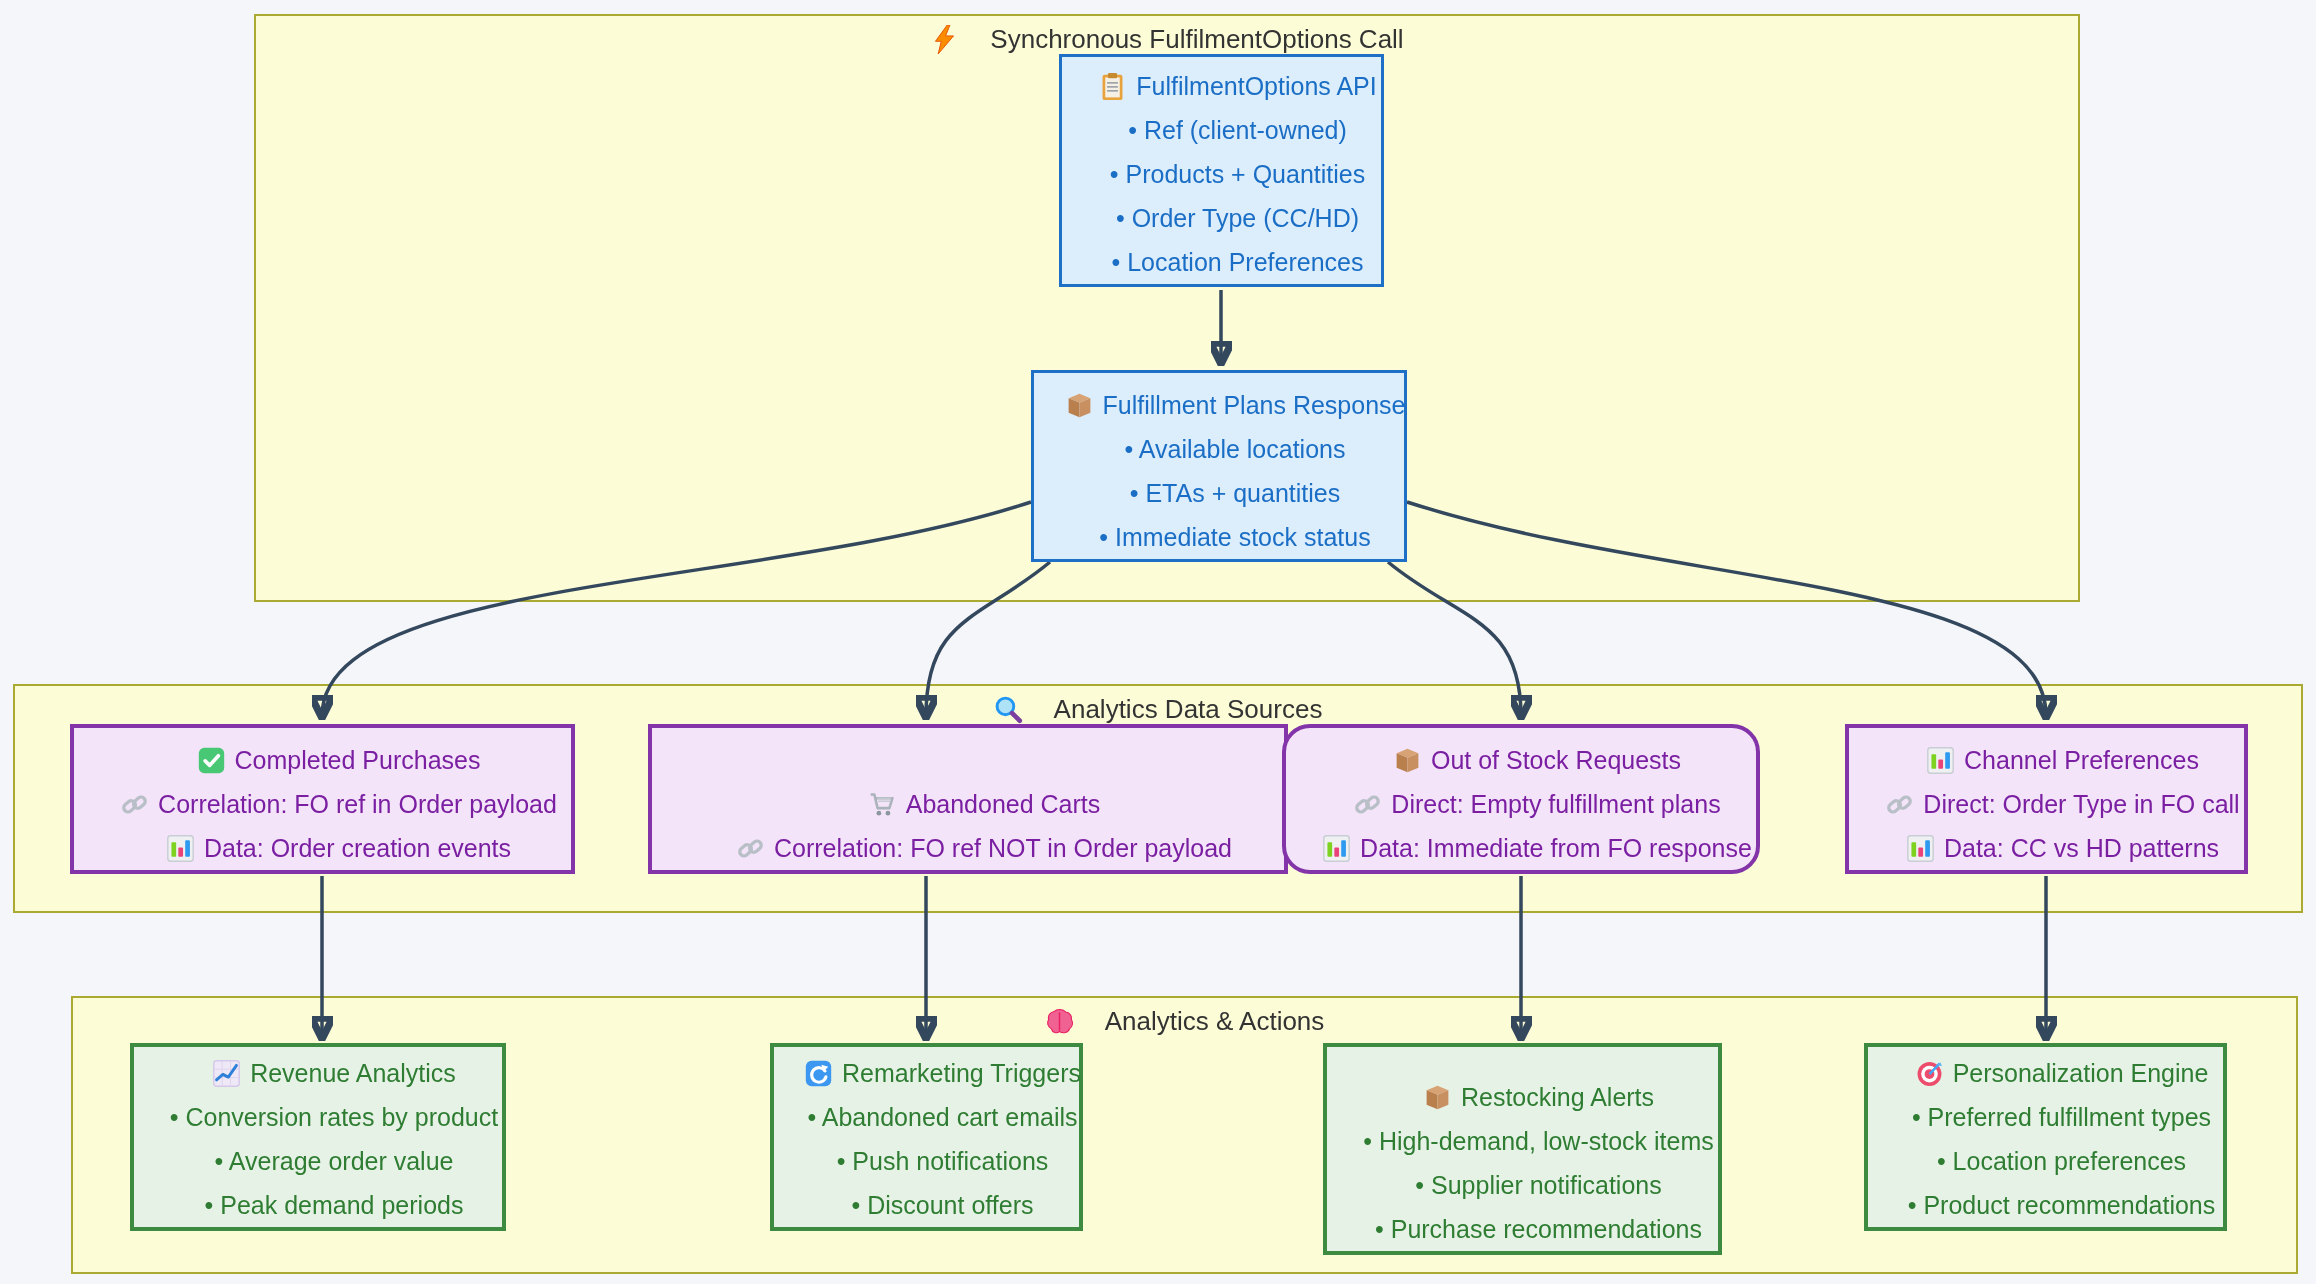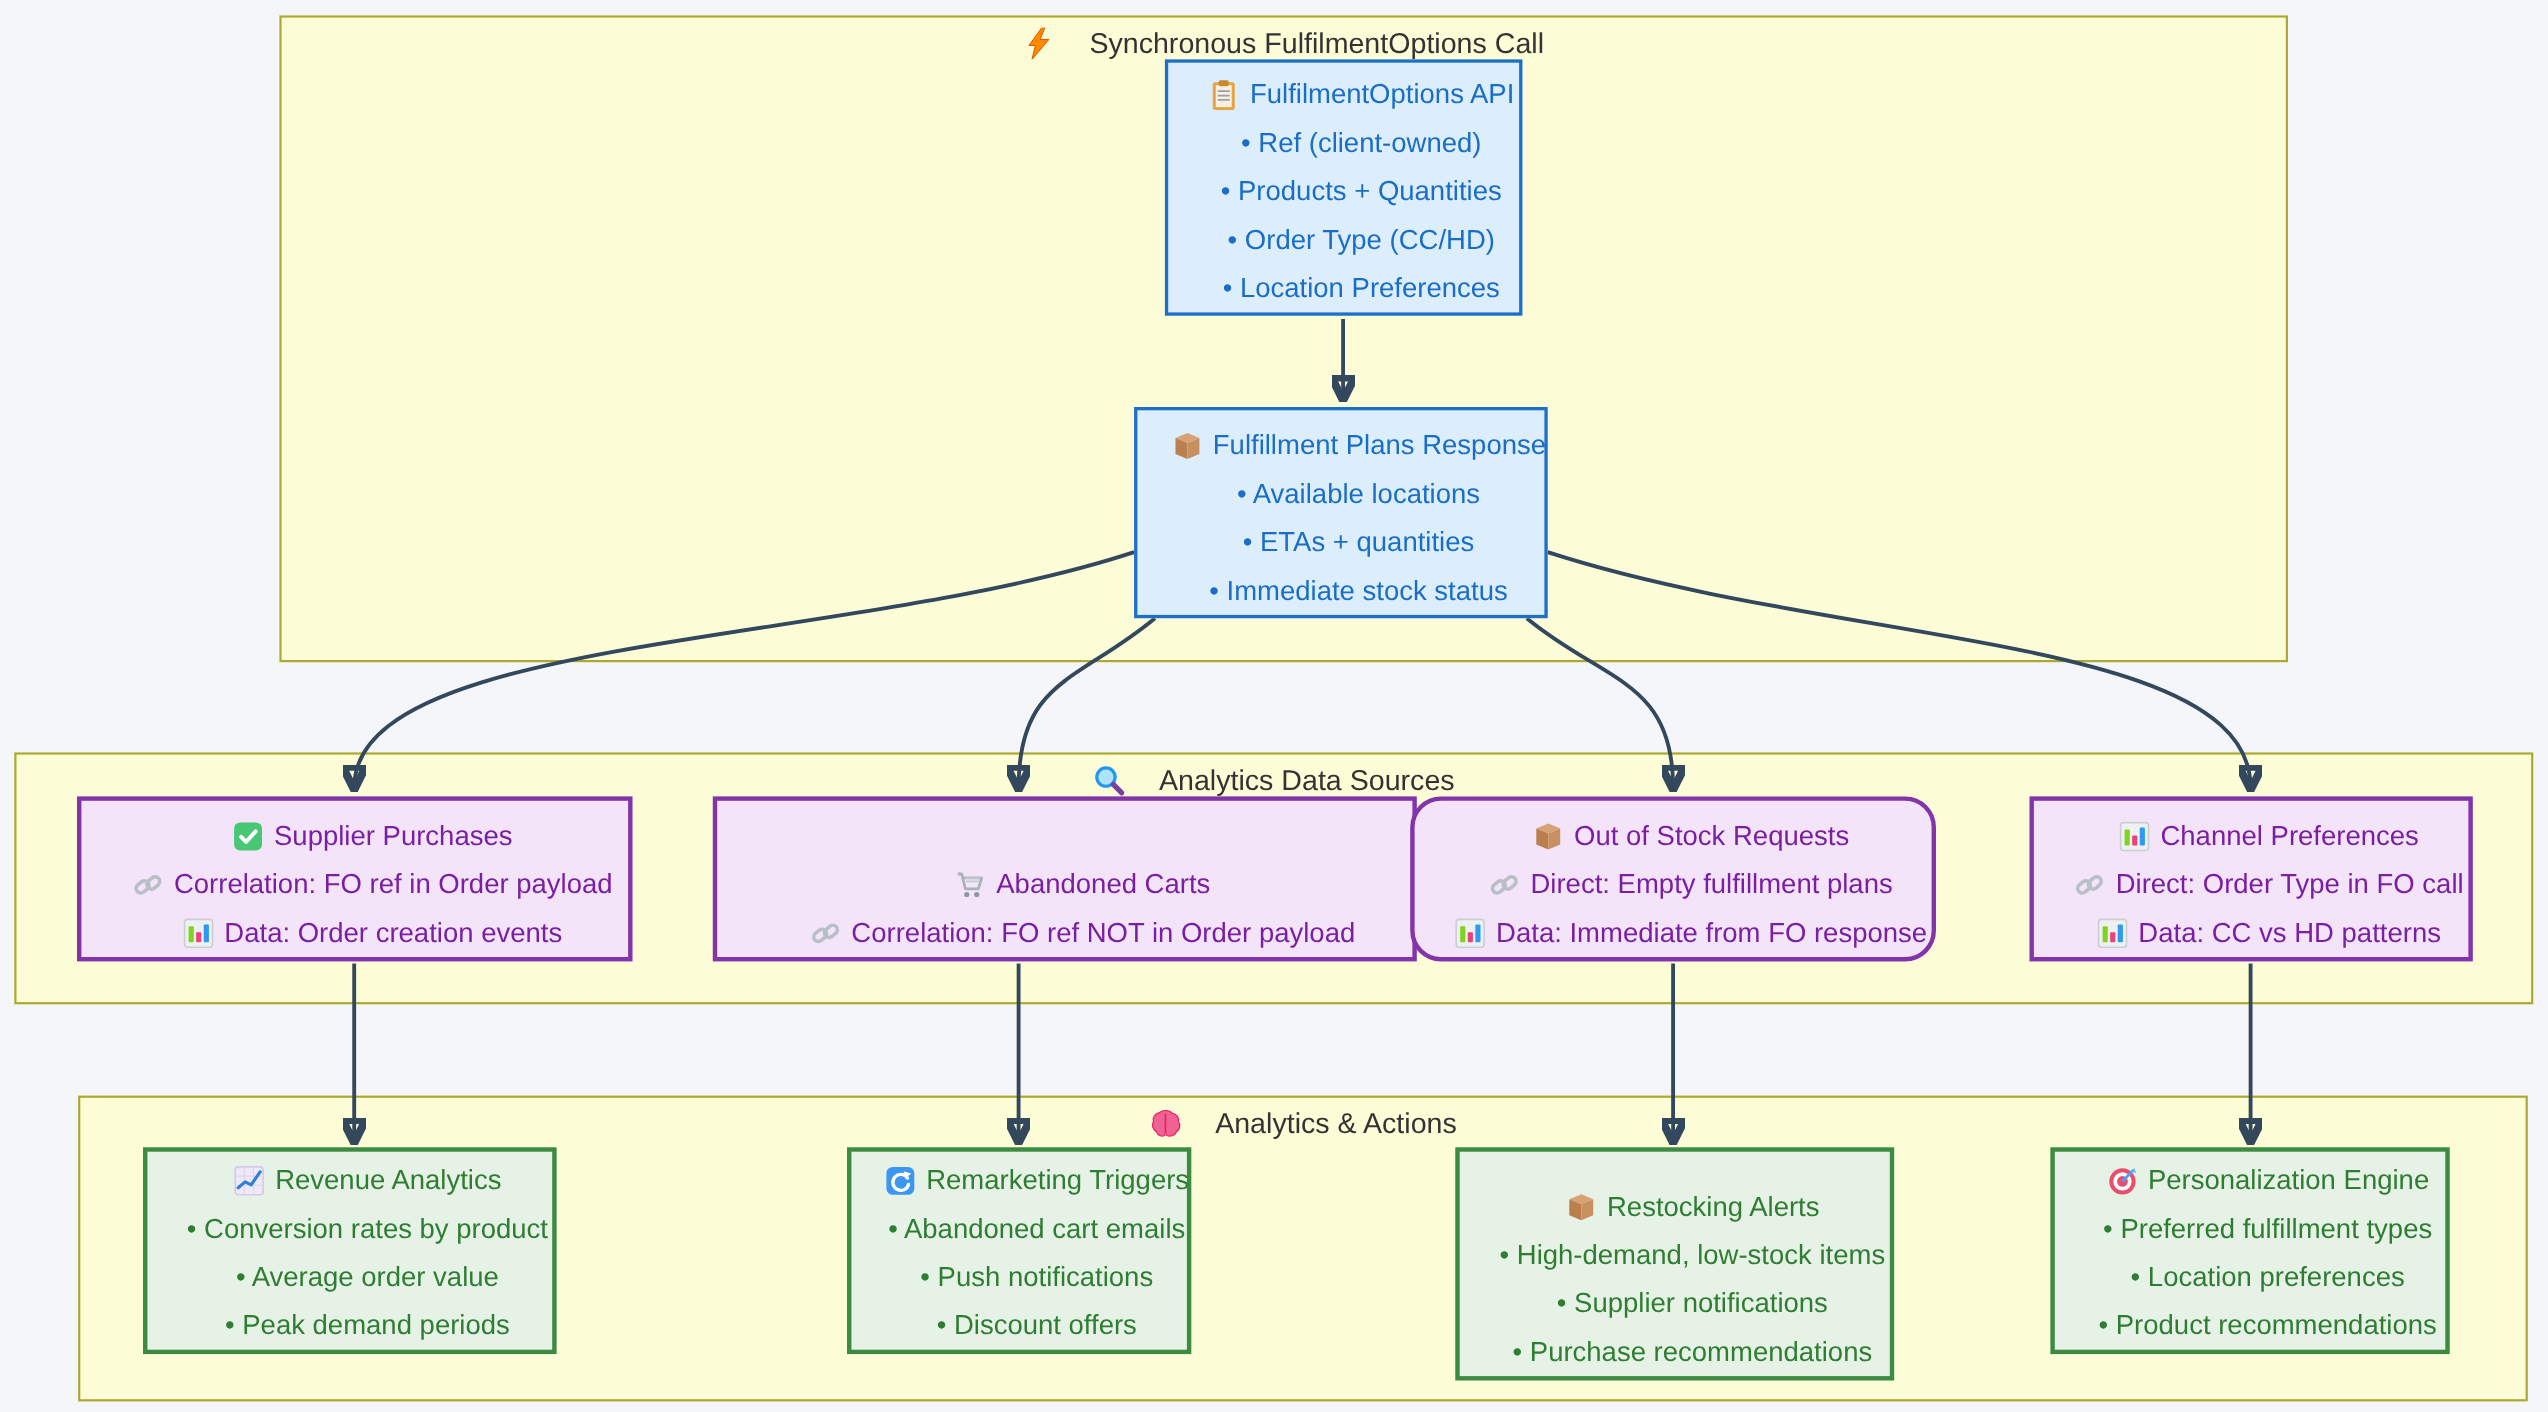--- a/index.html
+++ b/index.html
@@ -183,21 +183,21 @@
     <div class="ln">• Immediate stock status</div>
   </div>
 
   <div class="node purple" style="left:70px;top:724px;width:505px;height:150px;">
     <div class="ln">
       <span class="ic">
           <svg viewBox="0 0 16 16">
             <use href="#i-check"></use>
           </svg>
         </span>
-      <span>Supplier Purchases</span>
+      <span>Completed Purchases</span>
     </div>
     <div class="ln">
       <span class="ic">
           <svg viewBox="0 0 16 16">
             <use href="#i-link"></use>
           </svg>
         </span>
       <span>Correlation: FO ref in Order payload</span>
     </div>
     <div class="ln">

